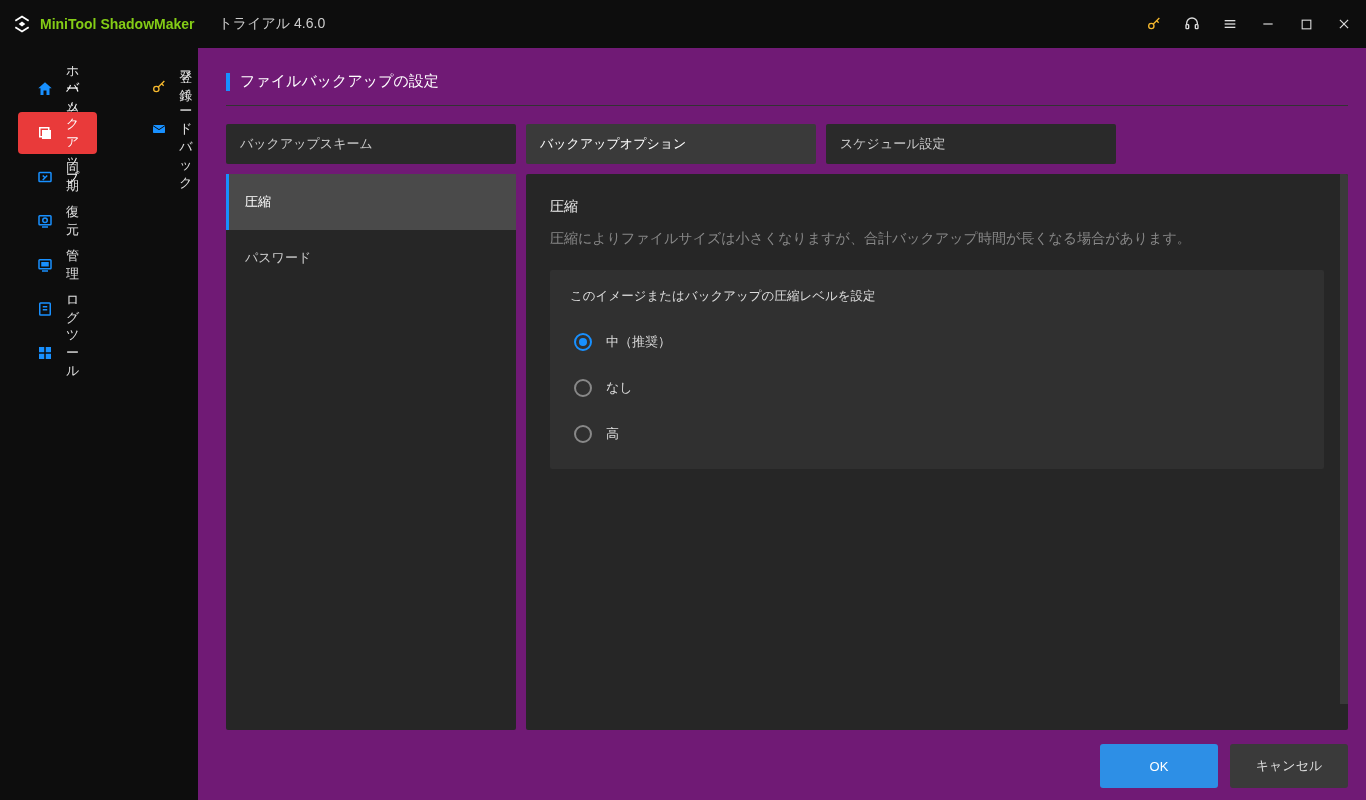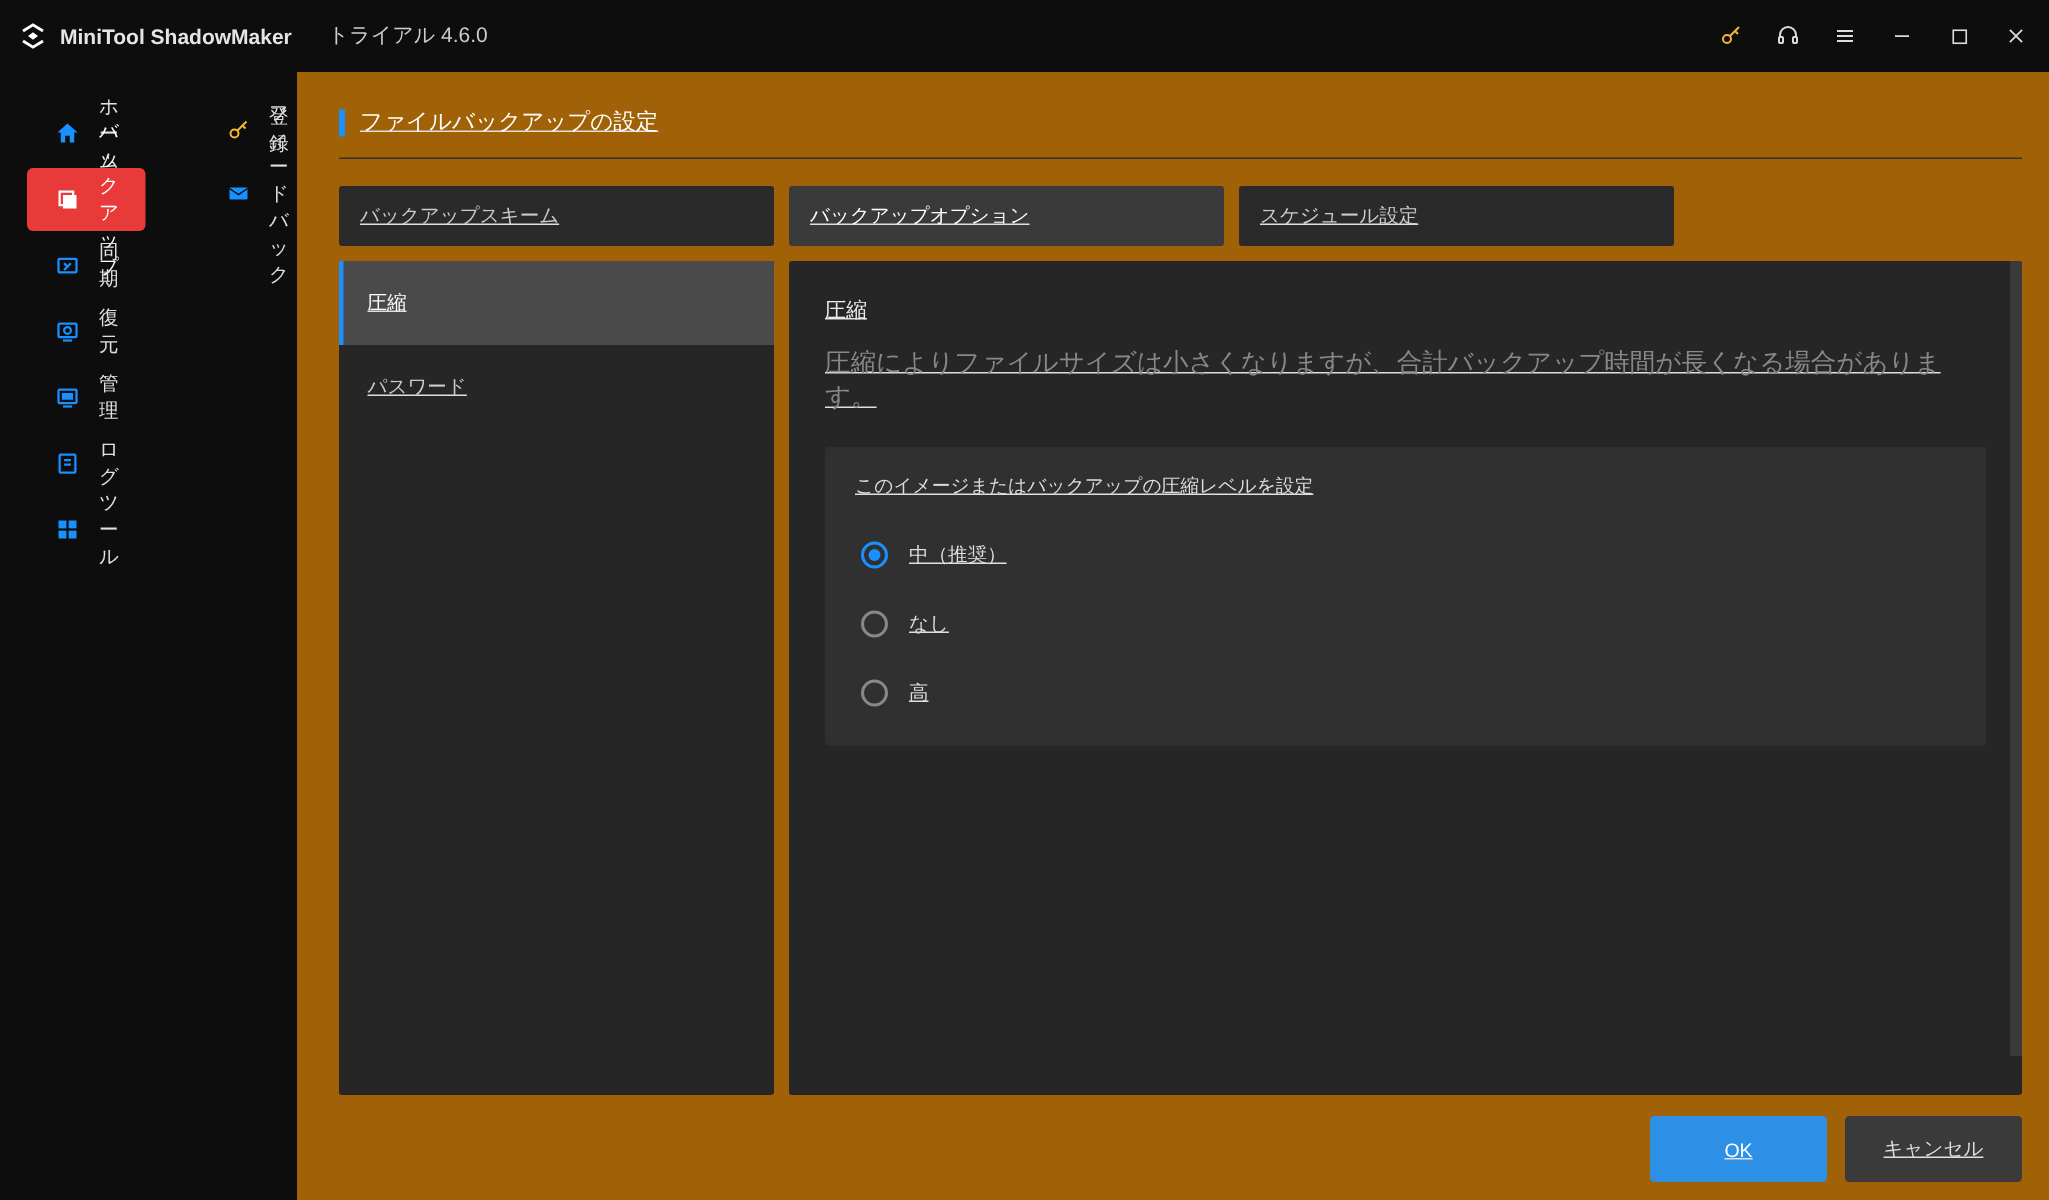--- a/index.html
+++ b/index.html
@@ -18,21 +18,21 @@
   display: flex;
   align-items: center;
   padding: 0 12px;
 }
 .titlebar-left {
   display: flex;
   align-items: center;
   gap: 8px;
 }
 .app-logo svg { display: block; }
-.app-title { font-weight: bold; color: #e5e5e5; font-size: 14px; }
+.app-title { font-weight: bold; color: #84cc16; font-size: 14px; }
 .app-edition { color: #ccc; font-size: 14px; margin-left: 16px; }
 .titlebar-right {
   margin-left: auto;
   display: flex;
   align-items: center;
   gap: 18px;
 }
 .tb-icon { cursor: pointer; display: flex; align-items: center; justify-content: center; width: 20px; height: 20px; }
 .main {
   display: flex;
@@ -58,25 +58,24 @@
 }
 .side-item.active {
   background: #e93a3a;
   color: #fff;
 }
 .side-item .icon { width: 18px; height: 18px; display: flex; align-items: center; justify-content: center; }
 .side-bottom { padding-bottom: 18px; }
 .side-bottom .side-item { margin: 0 18px; }
 .content {
   flex: 1;
-  background: #a16207;
+  background: #701a75;
   padding: 24px 18px 12px 28px;
   display: flex;
   flex-direction: column;
-  text-decoration: underline;
 }
 .page-header {
   display: flex;
   align-items: center;
   gap: 10px;
   padding-bottom: 14px;
   border-bottom: 1px solid #333;
   margin-bottom: 18px;
 }
 .page-header .bar {
@@ -133,21 +132,21 @@
   border-radius: 2px;
   padding: 24px 24px;
   overflow-y: auto;
   position: relative;
 }
 .detail-scroll-indicator{
   position:absolute;
   top:0;right:0;width:8px;height:530px;background:#3a3a3a;
 }
 .detail h3 { font-size: 14px; font-weight: normal; color: #eee; margin-bottom: 14px; }
-.detail .desc { color: #888; font-size: 17px; margin-bottom: 22px; }
+.detail .desc { color: #888; font-size: 14px; margin-bottom: 22px; }
 .option-box {
   background: #303030;
   border-radius: 2px;
   padding: 18px 20px 26px 20px;
 }
 .option-box .box-title { color: #ddd; font-size: 12.5px; margin-bottom: 20px; }
 .radio-row {
   display: flex;
   align-items: flex-end;
   gap: 14px;

